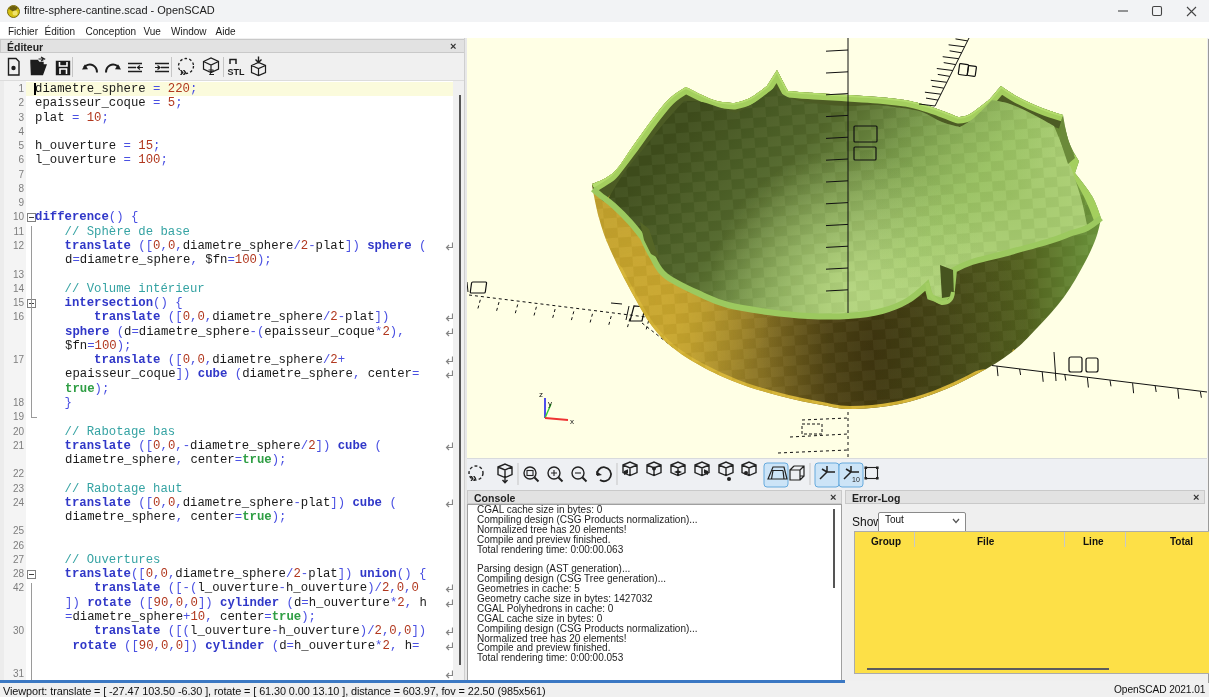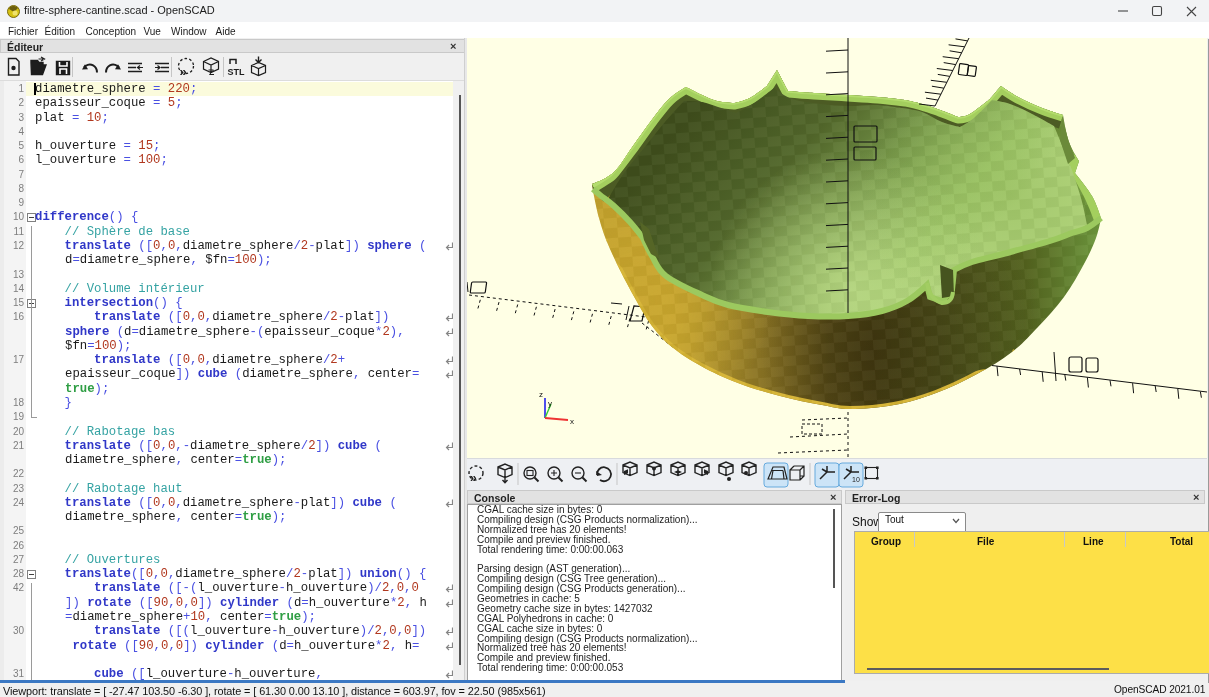--- a/index.html
+++ b/index.html
@@ -193,21 +193,20 @@
     <div class="ln" style="top:543.3px">30</div>
     <div class="cr" style="top:543.3px;left:35px">&nbsp;&nbsp;&nbsp;&nbsp;&nbsp;&nbsp;&nbsp;&nbsp;<i class="k">translate</i>&nbsp;<i class="o">([(</i>l_ouverture<i class="o">-</i>h_ouverture<i class="o">)/</i><i class="n">2</i><i class="o">,</i><i class="n">0</i><i class="o">,</i><i class="n">0</i><i class="o">])</i></div>
     <svg class="wm" style="top:545.3px" width="10" height="11" viewBox="0 0 10 11">
       <path d="M8.5 1.5 V6.5 H3 M5 4 L2.5 6.5 L5 9" stroke="#858585" fill="none" stroke-width="1.2"></path>
     </svg>
     <div class="cr" style="top:557.5px;left:65px">&nbsp;<i class="k">rotate</i>&nbsp;<i class="o">([</i><i class="n">90</i><i class="o">,</i><i class="n">0</i><i class="o">,</i><i class="n">0</i><i class="o">])</i>&nbsp;<i class="k">cylinder</i>&nbsp;<i class="o">(</i>d<i class="o">=</i>h_ouverture<i class="o">*</i><i class="n">2</i><i class="o">,</i>&nbsp;h<i class="o">=</i></div>
     <svg class="wm" style="top:559.5px" width="10" height="11" viewBox="0 0 10 11">
       <path d="M8.5 1.5 V6.5 H3 M5 4 L2.5 6.5 L5 9" stroke="#858585" fill="none" stroke-width="1.2"></path>
     </svg>
     <div class="ln" style="top:586.1px">31</div>
-    <div class="cr" style="top:586.1px;left:35px">&nbsp;&nbsp;&nbsp;&nbsp;&nbsp;&nbsp;&nbsp;&nbsp;<i class="k">cube</i>&nbsp;<i class="o">([</i>l_ouverture<i class="o">-</i>h_ouverture<i class="o">,</i></div>
     <svg class="wm" style="top:588.1px" width="10" height="11" viewBox="0 0 10 11">
       <path d="M8.5 1.5 V6.5 H3 M5 4 L2.5 6.5 L5 9" stroke="#858585" fill="none" stroke-width="1.2"></path>
     </svg>
     <div style="position:absolute;left:34px;top:2px;width:2px;height:12px;background:#000"></div>
     <div style="position:absolute;left:31px;top:145px;width:1px;height:192px;background:#9a9a9a"></div>
     <div style="position:absolute;left:31px;top:336px;width:6px;height:1px;background:#9a9a9a"></div>
     <div style="position:absolute;left:31px;top:502px;width:1px;height:97px;background:#9a9a9a"></div>
   </div>
 <div id="edsb">
     <div></div>
@@ -425,21 +424,20 @@
   </div>
 <div id="console">
     <div>CGAL cache size in bytes: 0</div>
     <div>Compiling design (CSG Products normalization)...</div>
     <div>Normalized tree has 20 elements!</div>
     <div>Compile and preview finished.</div>
     <div>Total rendering time: 0:00:00.063</div>
     <div>&nbsp;</div>
     <div>Parsing design (AST generation)...</div>
     <div>Compiling design (CSG Tree generation)...</div>
-    <div>Compiling design (CSG Products generation)...</div>
     <div>Geometries in cache: 5</div>
     <div>Geometry cache size in bytes: 1427032</div>
     <div>CGAL Polyhedrons in cache: 0</div>
     <div>CGAL cache size in bytes: 0</div>
     <div>Compiling design (CSG Products normalization)...</div>
     <div>Normalized tree has 20 elements!</div>
     <div>Compile and preview finished.</div>
     <div>Total rendering time: 0:00:00.053</div>
   </div>
 <div id="csb"></div>

